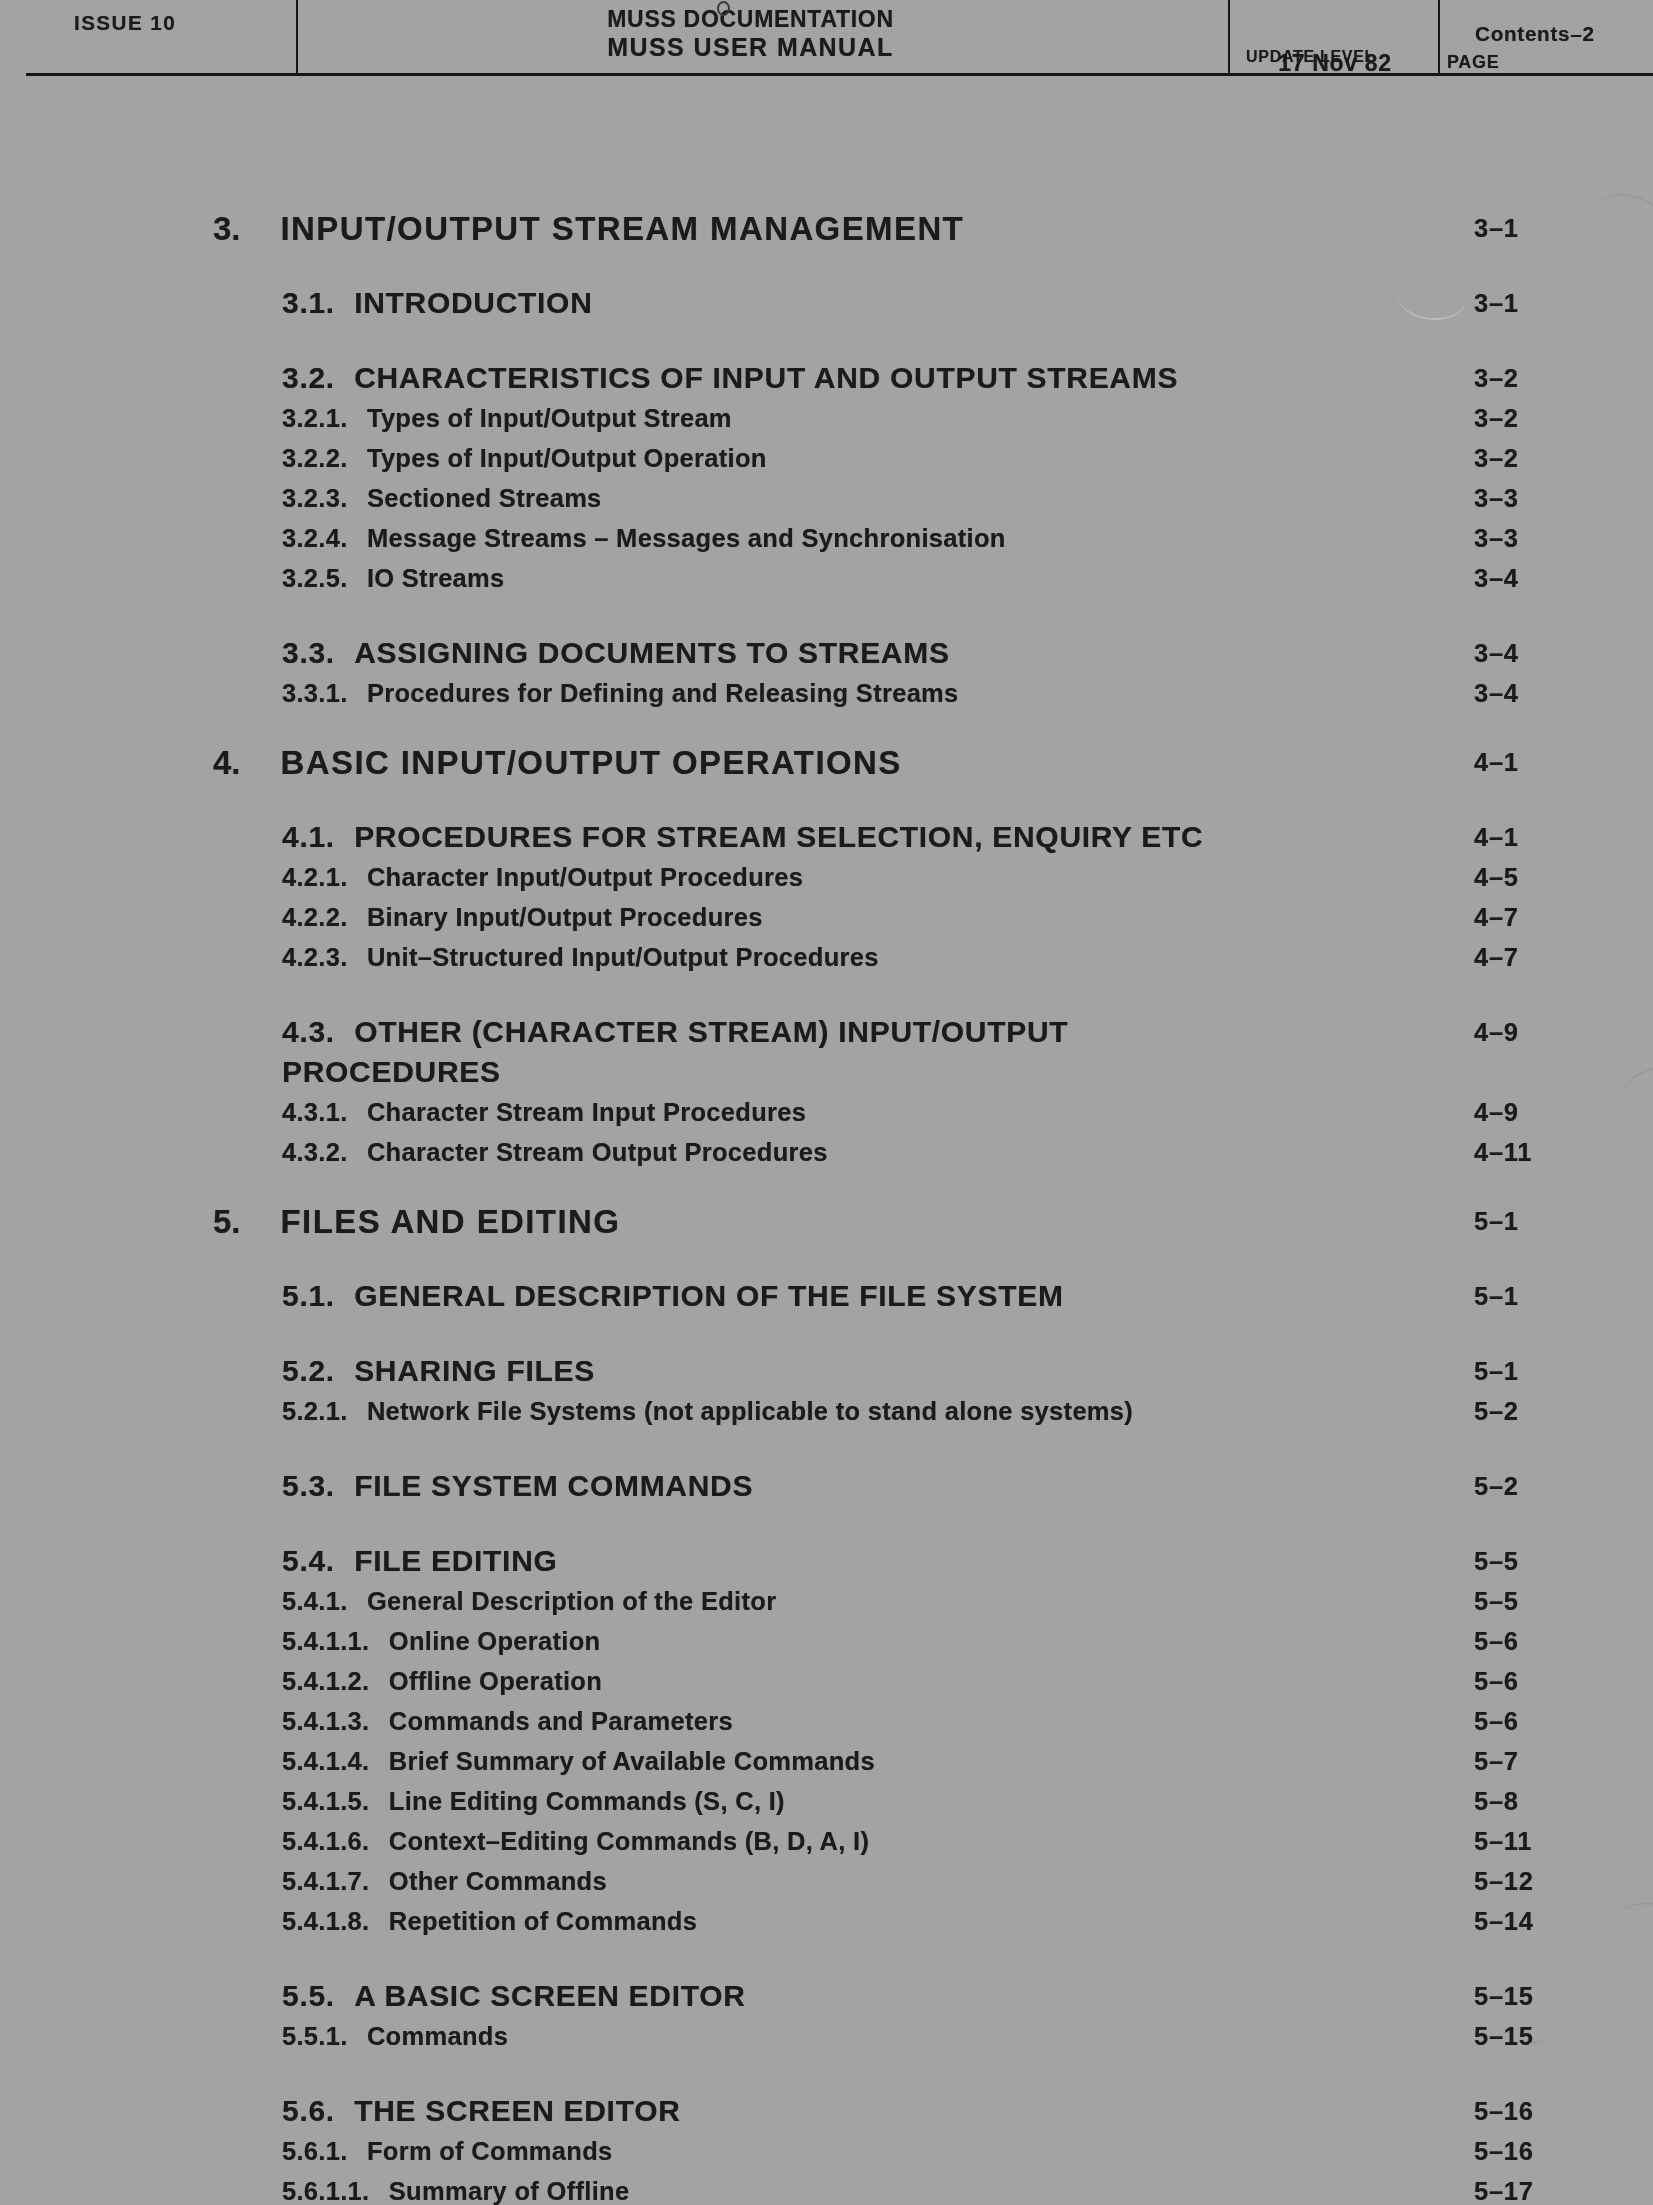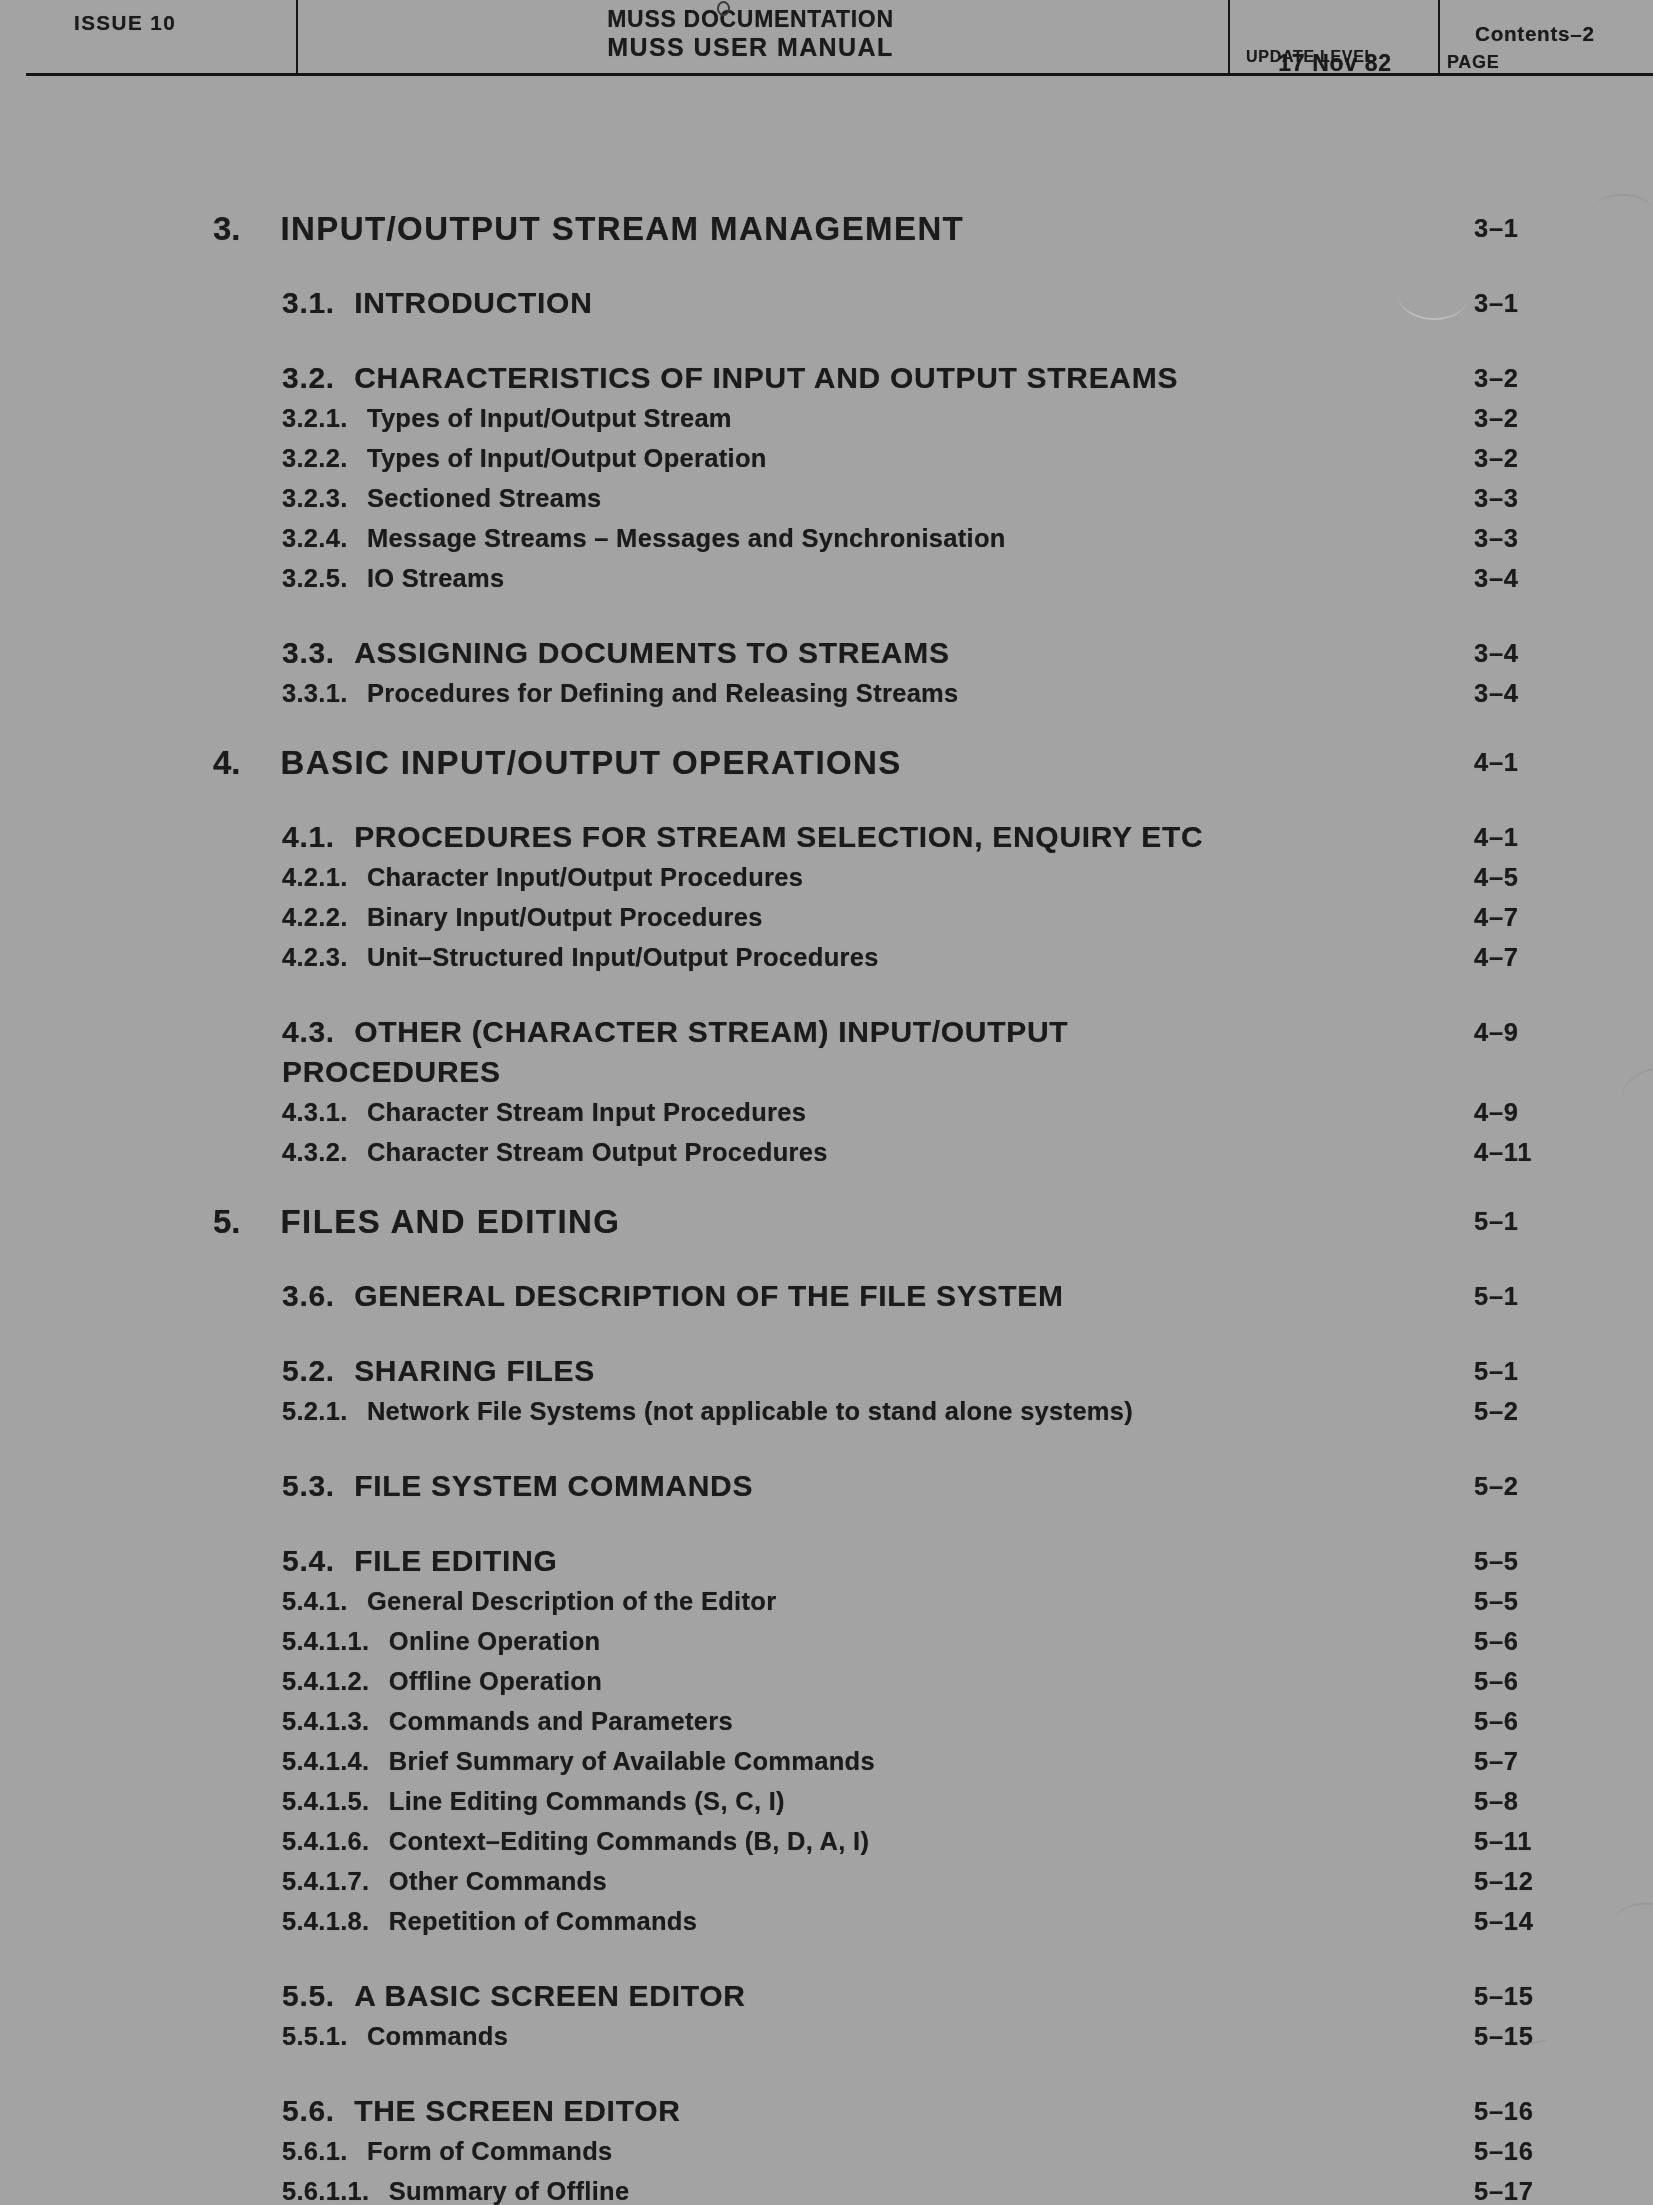--- a/index.html
+++ b/index.html
@@ -87,21 +87,21 @@
       <div class="row chapter"><span class="num">4.</span><span class="title">BASIC INPUT/OUTPUT OPERATIONS</span><span class="pg">4–1</span></div>
       <div class="row section"><span class="num">4.1.</span><span class="title">PROCEDURES FOR STREAM SELECTION, ENQUIRY ETC</span><span class="pg">4–1</span></div>
       <div class="row sub"><span class="num">4.2.1.</span><span class="title">Character Input/Output Procedures</span><span class="pg">4–5</span></div>
       <div class="row sub"><span class="num">4.2.2.</span><span class="title">Binary Input/Output Procedures</span><span class="pg">4–7</span></div>
       <div class="row sub"><span class="num">4.2.3.</span><span class="title">Unit–Structured Input/Output Procedures</span><span class="pg">4–7</span></div>
       <div class="row section"><span class="num">4.3.</span><span class="title">OTHER (CHARACTER STREAM) INPUT/OUTPUT</span><span class="pg">4–9</span></div>
       <div class="row section cont"><span class="title">PROCEDURES</span></div>
       <div class="row sub"><span class="num">4.3.1.</span><span class="title">Character Stream Input Procedures</span><span class="pg">4–9</span></div>
       <div class="row sub"><span class="num">4.3.2.</span><span class="title">Character Stream Output Procedures</span><span class="pg">4–11</span></div>
       <div class="row chapter"><span class="num">5.</span><span class="title">FILES AND EDITING</span><span class="pg">5–1</span></div>
-      <div class="row section"><span class="num">3.6.</span><span class="title">GENERAL DESCRIPTION OF THE FILE SYSTEM</span><span class="pg">5–1</span></div>
+      <div class="row section"><span class="num">5.1.</span><span class="title">GENERAL DESCRIPTION OF THE FILE SYSTEM</span><span class="pg">5–1</span></div>
       <div class="row section"><span class="num">5.2.</span><span class="title">SHARING FILES</span><span class="pg">5–1</span></div>
       <div class="row sub"><span class="num">5.2.1.</span><span class="title">Network File Systems  (not applicable to stand alone systems)</span><span class="pg">5–2</span></div>
       <div class="row section"><span class="num">5.3.</span><span class="title">FILE SYSTEM COMMANDS</span><span class="pg">5–2</span></div>
       <div class="row section"><span class="num">5.4.</span><span class="title">FILE EDITING</span><span class="pg">5–5</span></div>
       <div class="row sub"><span class="num">5.4.1.</span><span class="title">General Description of the Editor</span><span class="pg">5–5</span></div>
       <div class="row sub"><span class="num">5.4.1.1.</span><span class="title">Online Operation</span><span class="pg">5–6</span></div>
       <div class="row sub"><span class="num">5.4.1.2.</span><span class="title">Offline Operation</span><span class="pg">5–6</span></div>
       <div class="row sub"><span class="num">5.4.1.3.</span><span class="title">Commands and Parameters</span><span class="pg">5–6</span></div>
       <div class="row sub"><span class="num">5.4.1.4.</span><span class="title">Brief Summary of Available Commands</span><span class="pg">5–7</span></div>
       <div class="row sub"><span class="num">5.4.1.5.</span><span class="title">Line Editing Commands (S, C, I)</span><span class="pg">5–8</span></div>

